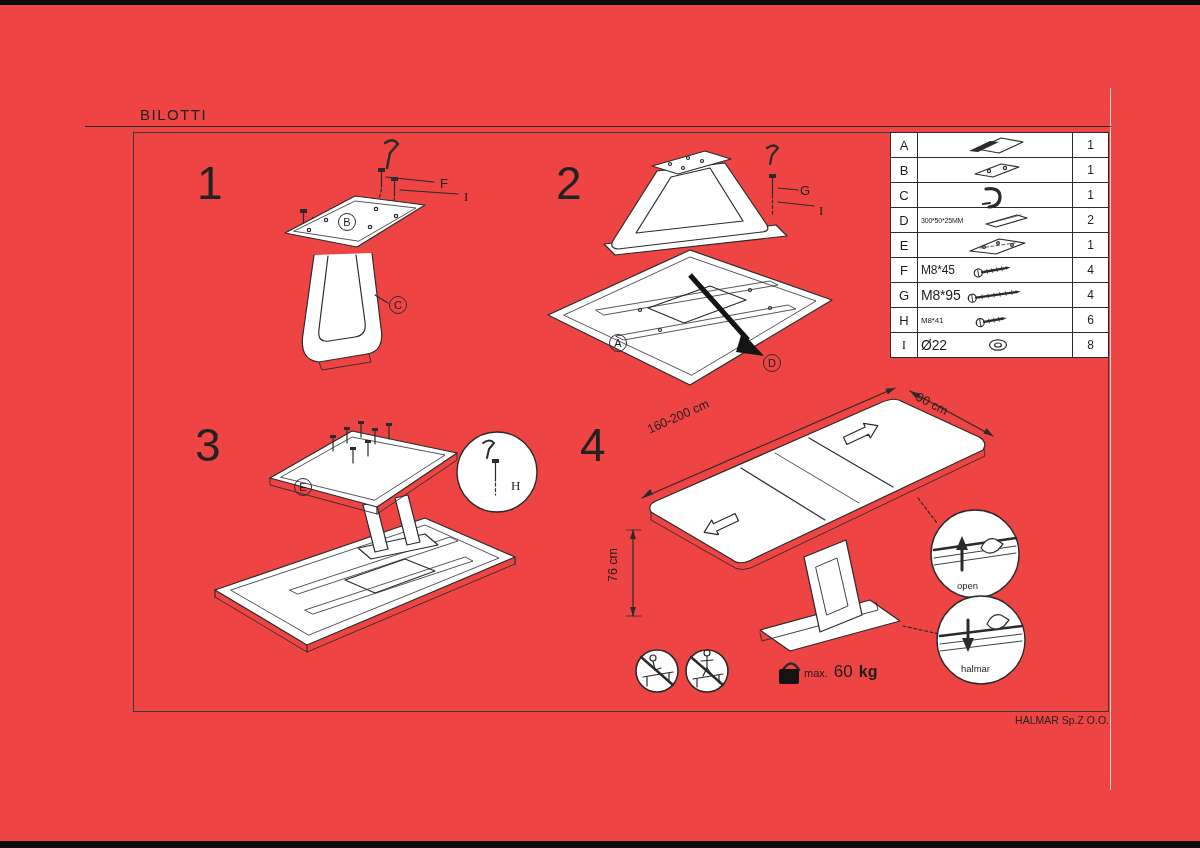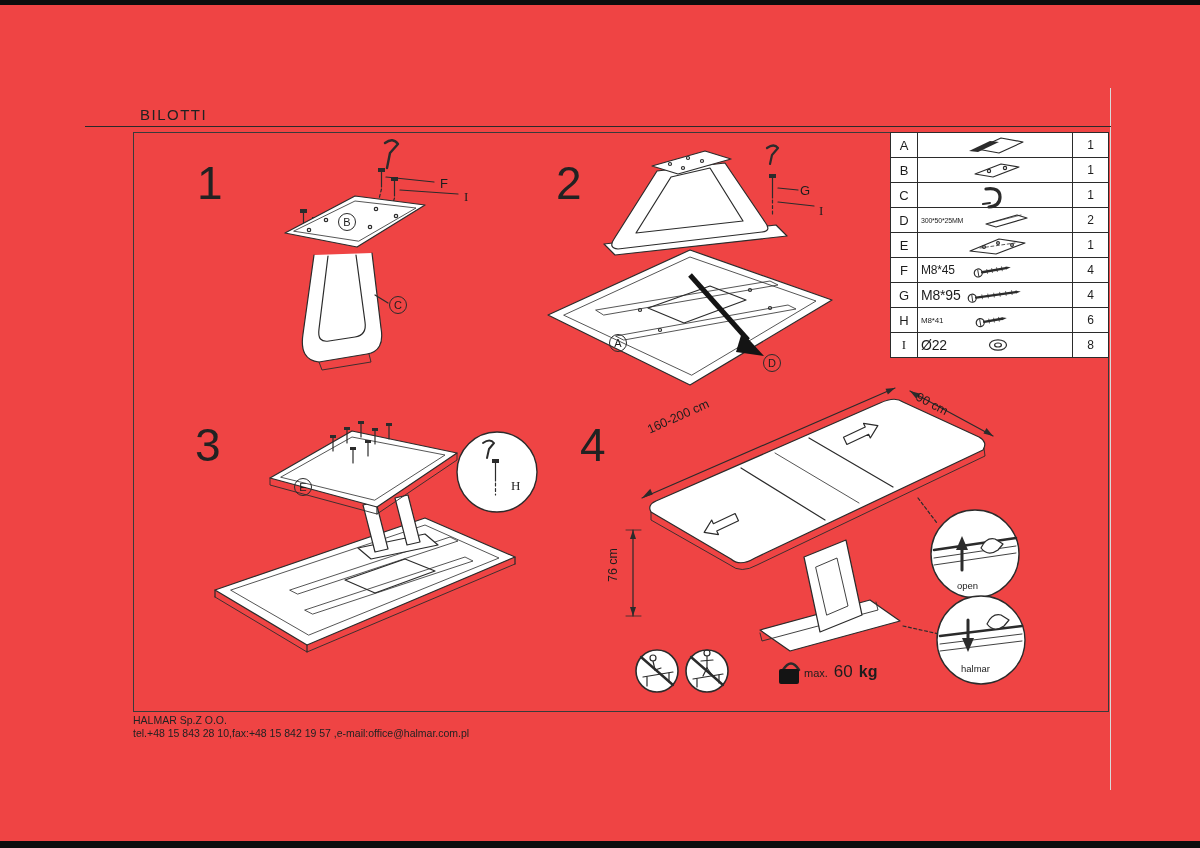--- a/index.html
+++ b/index.html
@@ -30,21 +30,21 @@
   .stepnum{position:absolute;font-size:46px;line-height:1;color:#222}
   .lbl{position:absolute;font-size:13px;white-space:nowrap}
   .serif{font-family:"Liberation Serif",serif}
   .circ{position:absolute;width:18px;height:18px;border:1.2px solid #2b2b2b;border-radius:50%;font-size:11px;line-height:16px;text-align:center}
   .dim{position:absolute;font-size:12.5px;white-space:nowrap;transform-origin:0 50%}
   .tiny{position:absolute;font-size:9.5px;white-space:nowrap}
   .load{position:absolute;left:804px;top:662px;display:flex;align-items:baseline;gap:6px}
   .load .p{font-size:11px;font-weight:normal}
   .load .v{font-size:17px;font-weight:normal}
   .load .u{font-size:16px;font-weight:bold}
-  .footer{position:absolute;left:133px;top:714px;width:976px;text-align:left;color:#222}
+  .footer{position:absolute;left:133px;top:714px;width:976px;text-align:right;color:#222}
   .footer p{font-size:10.5px;line-height:13px}
 </style>
 </head>
 <body>
 
 <div class="sheet">
 
   <div class="edge" style="top:0;height:5px"></div>
   <div class="edge" style="top:841px;height:7px"></div>
   <div class="pageedge"></div>
@@ -416,16 +416,15 @@
   <span class="tiny" style="left:961px;top:663px">halmar</span>
 
   <div class="load">
     <span class="p">max.</span>
     <span class="v">60</span>
     <span class="u">kg</span>
   </div>
 
   <div class="footer">
     <p>HALMAR Sp.Z O.O.</p>
-    <p>tel.+48 15 843 28 10,fax:+48 15 842 19 57 ,e-mail:office@halmar.com.pl</p>
   </div>
 
 </div>
 
 </body></html>

